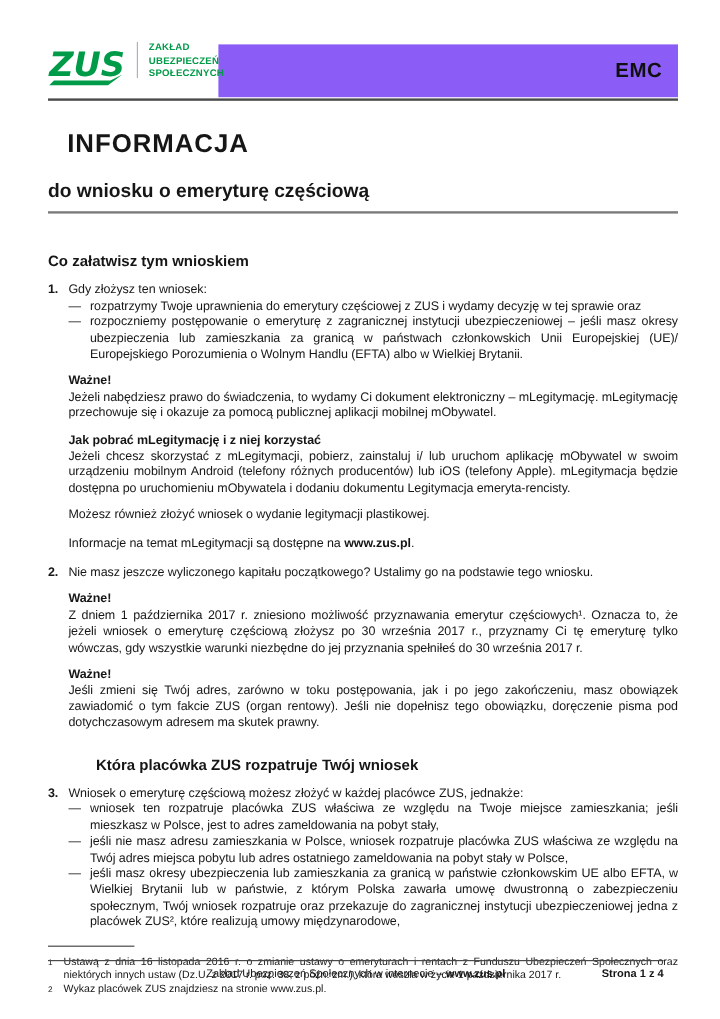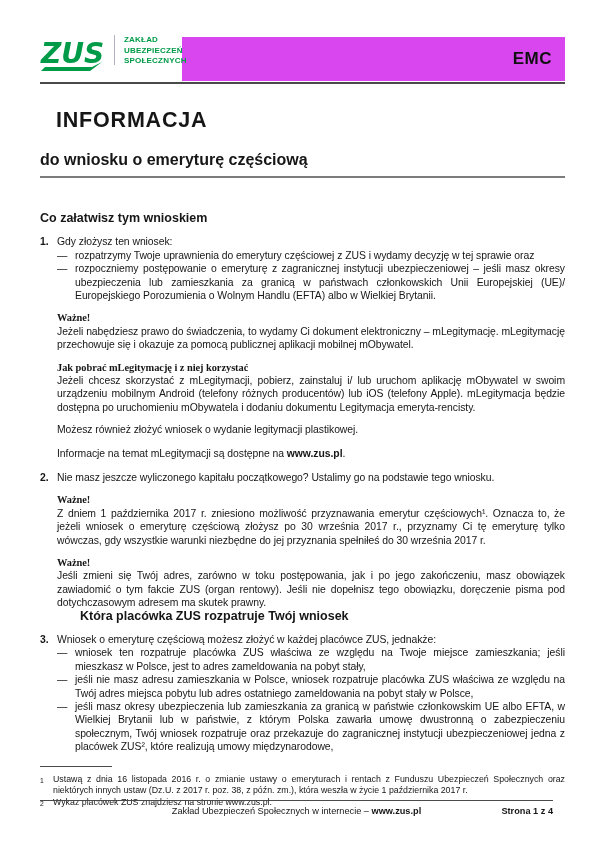--- a/index.html
+++ b/index.html
@@ -3,45 +3,45 @@
 <meta charset="utf-8">
 <style>
   html,body{margin:0;padding:0;background:#ffffff;}
   .page{
     width:600px;height:849px;position:relative;background:#ffffff;
     font-family:"Liberation Sans","DejaVu Sans",sans-serif;color:#161616;
     box-sizing:border-box;padding:33px 35px 0 40px;overflow:hidden;
   }
   
   .hdr{position:relative;height:49px;border-bottom:2px solid #4a4a4a;}
-  .band{position:absolute;left:142px;right:0;top:4px;height:44px;background:#d946ef;
+  .band{position:absolute;left:142px;right:0;top:4px;height:44px;background:#8b5cf6;
         display:flex;align-items:center;justify-content:flex-end;padding-right:13px;box-sizing:border-box;}
   .emc{font-size:17px;font-weight:bold;letter-spacing:.5px;color:#101010;}
   .logo{position:absolute;left:0;top:2px;display:flex;}
   .logo svg{display:block;}
   .logo-divider{width:1px;height:30px;background:#b5aec0;margin:0 9px 0 8px;}
   .org{font-size:8px;font-weight:bold;color:#009B48;line-height:10.5px;letter-spacing:.2px;}
   
   .title-block{margin-top:24px;}
   h1{margin:16px;font-size:21.5px;line-height:25px;letter-spacing:.8px;font-weight:bold;}
   h2{margin:0;font-size:16px;line-height:22px;font-weight:bold;}
   .title-rule{height:2px;background:#7c7c7c;margin-top:5px;}
   
   .content{font-size:10.4px;line-height:13.4px;letter-spacing:-0.05px;text-align:justify;}
   .sec-h{font-size:12.5px;font-weight:bold;margin-top:34px;text-align:left;letter-spacing:0;}
-  .sec-h2{margin-top:0;padding-left:40px;}
+  .sec-h2{margin-top:22px;padding-left:40px;}
   .num-item{display:flex;margin-top:10px;}
   .num{flex:none;width:17px;font-weight:bold;}
   .num-body{flex:1;}
   .bullet{display:flex;}
   .dash{flex:none;width:18px;}
   .btxt{flex:1;text-align:justify;}
   .para{margin-top:9px;}
   .indent{margin-left:17px;}
-  .b{font-weight:bold;font-family:Liberation Serif, serif;}
+  .b{font-weight:bold;}
   
   .footnotes{margin-top:12px;}
   .fn-rule{width:72px;height:1px;background:#4a4a4a;margin-bottom:7px;}
   .footnote{display:flex;font-size:8.8px;line-height:11.6px;letter-spacing:0;text-align:justify;}
   .fn-m{flex:none;width:13px;font-size:6.8px;padding-top:1px;}
   .fn-t{flex:1;}
   
   .ftr{position:absolute;left:40px;right:47px;top:800px;border-top:1px solid #4a4a4a;padding-top:5px;font-size:9.2px;}
   .ftr-center{text-align:center;}
   .ftr-page{position:absolute;right:0;top:5px;font-weight:bold;}

